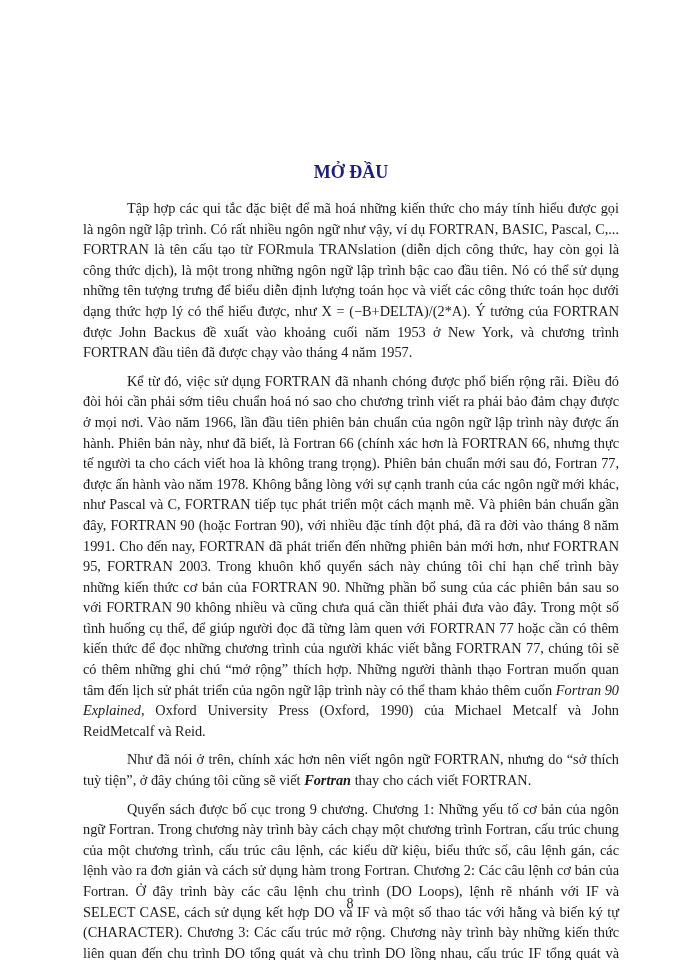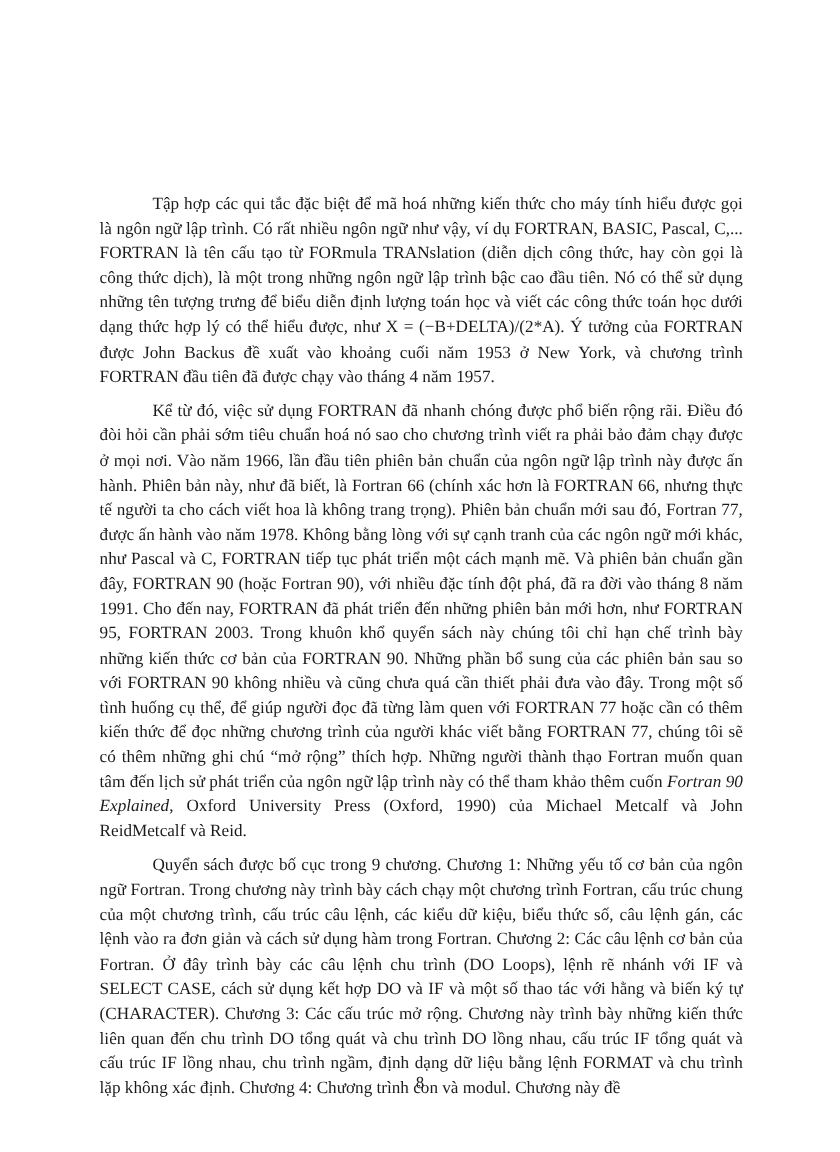--- a/index.html
+++ b/index.html
@@ -12,26 +12,28 @@
   .para { text-align:justify; text-indent:44px; margin:0 0 8px 0;font-family:Liberation Serif, serif; }
   .para i { font-style:italic; }
   .para b { font-weight:bold; font-style:italic; }
   .page-number { position:absolute; left:0; width:700px; top:896px; text-align:center;
     font-family:"Liberation Serif","DejaVu Serif",serif; font-size:14px; color:#1a1a1a; }
 </style>
 </head>
 <body>
 
 <div class="page">
+  <h1 class="title">MỞ ĐẦU</h1>
 
   <p class="para">
     <span>Tập hợp các qui tắc đặc biệt để mã hoá những kiến thức cho máy tính hiểu được gọi là ngôn ngữ lập trình. Có rất nhiều ngôn ngữ như vậy, ví dụ FORTRAN, BASIC, Pascal, C,... FORTRAN là tên cấu tạo từ FORmula TRANslation (diễn dịch công thức, hay còn gọi là công thức dịch), là một trong những ngôn ngữ lập trình bậc cao đầu tiên. Nó có thể sử dụng những tên tượng trưng để biểu diễn định lượng toán học và viết các công thức toán học dưới dạng thức hợp lý có thể hiểu được, như X = (−B+DELTA)/(2*A). Ý tưởng của FORTRAN được John Backus đề xuất vào khoảng cuối năm 1953 ở New York, và chương trình FORTRAN đầu tiên đã được chạy vào tháng 4 năm 1957.</span>
   </p>
 
   <p class="para"><span>Kể từ đó, việc sử dụng FORTRAN đã nhanh chóng được phổ biến rộng rãi. Điều đó đòi hỏi cần phải sớm tiêu chuẩn hoá nó sao cho chương trình viết ra phải bảo đảm chạy được ở mọi nơi. Vào năm 1966, lần đầu tiên phiên bản chuẩn của ngôn ngữ lập trình này được ấn hành. Phiên bản này, như đã biết, là Fortran 66 (chính xác hơn là FORTRAN 66, nhưng thực tế người ta cho cách viết hoa là không trang trọng). Phiên bản chuẩn mới sau đó, Fortran 77, được ấn hành vào năm 1978. Không bằng lòng với sự cạnh tranh của các ngôn ngữ mới khác, như Pascal và C, FORTRAN tiếp tục phát triển một cách mạnh mẽ. Và phiên bản chuẩn gần đây, FORTRAN 90 (hoặc Fortran 90), với nhiều đặc tính đột phá, đã ra đời vào tháng 8 năm 1991. Cho đến nay, FORTRAN đã phát triển đến những phiên bản mới hơn, như FORTRAN 95, FORTRAN 2003. Trong khuôn khổ quyển sách này chúng tôi chỉ hạn chế trình bày những kiến thức cơ bản của FORTRAN 90. Những phần bổ sung của các phiên bản sau so với FORTRAN 90 không nhiều và cũng chưa quá cần thiết phải đưa vào đây. Trong một số tình huống cụ thể, để giúp người đọc đã từng làm quen với FORTRAN 77 hoặc cần có thêm kiến thức để đọc những chương trình của người khác viết bằng FORTRAN 77, chúng tôi sẽ có thêm những ghi chú “mở rộng” thích hợp. Những người thành thạo Fortran muốn quan tâm đến lịch sử phát triển của ngôn ngữ lập trình này có thể tham khảo thêm cuốn </span><i>Fortran 90 Explained</i><span>, Oxford University Press (Oxford, 1990) của Michael Metcalf và John ReidMetcalf và Reid.</span></p>
 
+  <p class="para"><span>Như đã nói ở trên, chính xác hơn nên viết ngôn ngữ FORTRAN, nhưng do “sở thích tuỳ tiện”, ở đây chúng tôi cũng sẽ viết </span><b>Fortran</b><span> thay cho cách viết FORTRAN.</span></p>
 
   <p class="para">
     <span>Quyển sách được bố cục trong 9 chương. Chương 1: Những yếu tố cơ bản của ngôn ngữ Fortran. Trong chương này trình bày cách chạy một chương trình Fortran, cấu trúc chung của một chương trình, cấu trúc câu lệnh, các kiểu dữ kiệu, biểu thức số, câu lệnh gán, các lệnh vào ra đơn giản và cách sử dụng hàm trong Fortran. Chương 2: Các câu lệnh cơ bản của Fortran. Ở đây trình bày các câu lệnh chu trình (DO Loops), lệnh rẽ nhánh với IF và SELECT CASE, cách sử dụng kết hợp DO và IF và một số thao tác với hằng và biến ký tự (CHARACTER). Chương 3: Các cấu trúc mở rộng. Chương này trình bày những kiến thức liên quan đến chu trình DO tổng quát và chu trình DO lồng nhau, cấu trúc IF tổng quát và cấu trúc IF lồng nhau, chu trình ngầm, định dạng dữ liệu bằng lệnh FORMAT và chu trình lặp không xác định. Chương 4: Chương trình con và modul. Chương này đề</span>
   </p>
 </div>
 
 <div class="page-number">8</div>
 
 </body></html>

